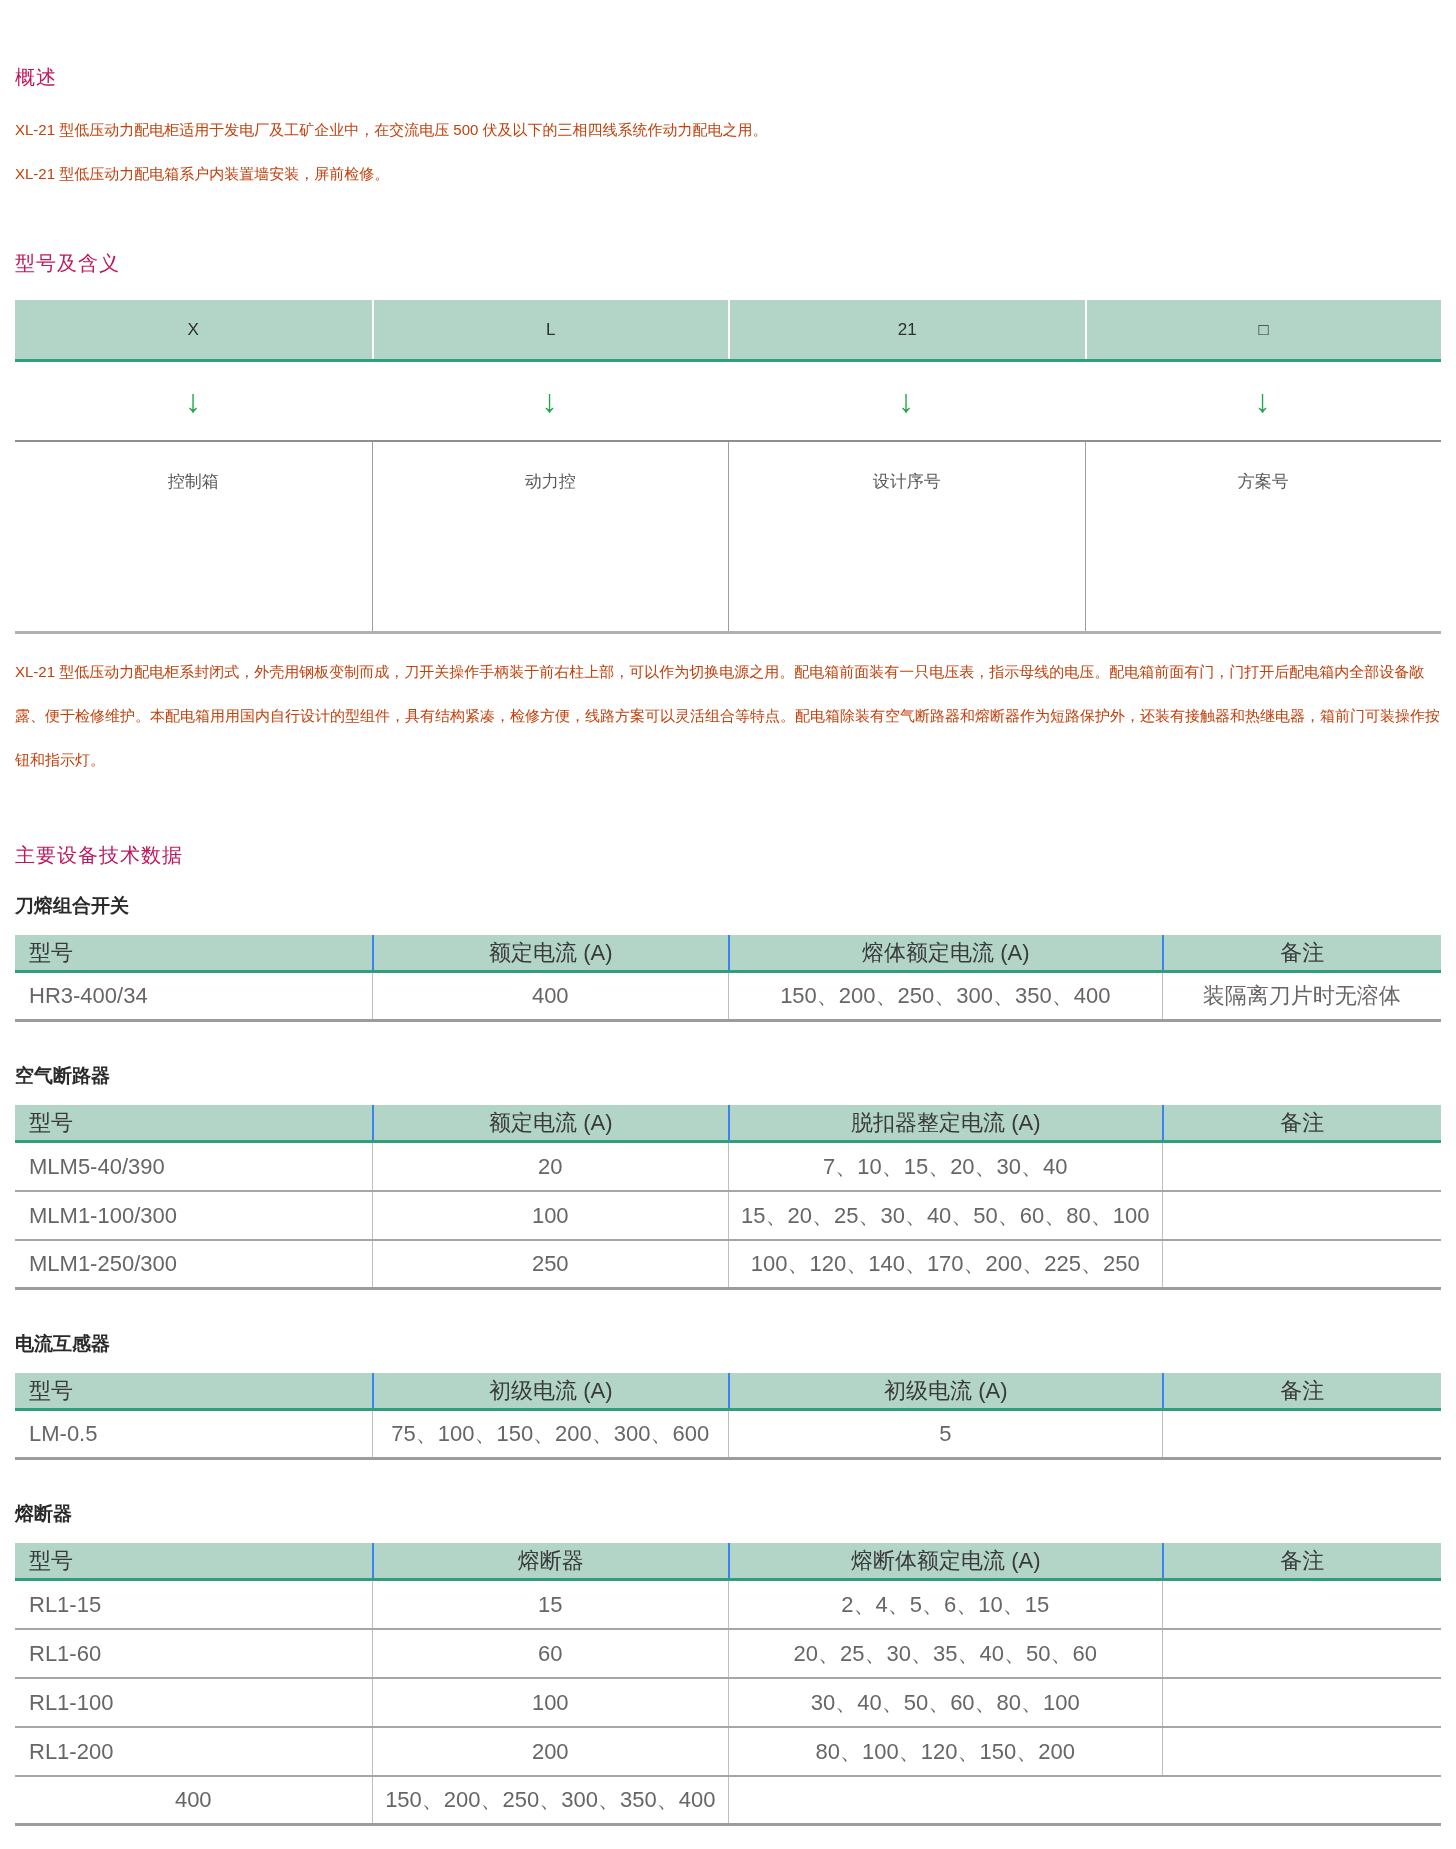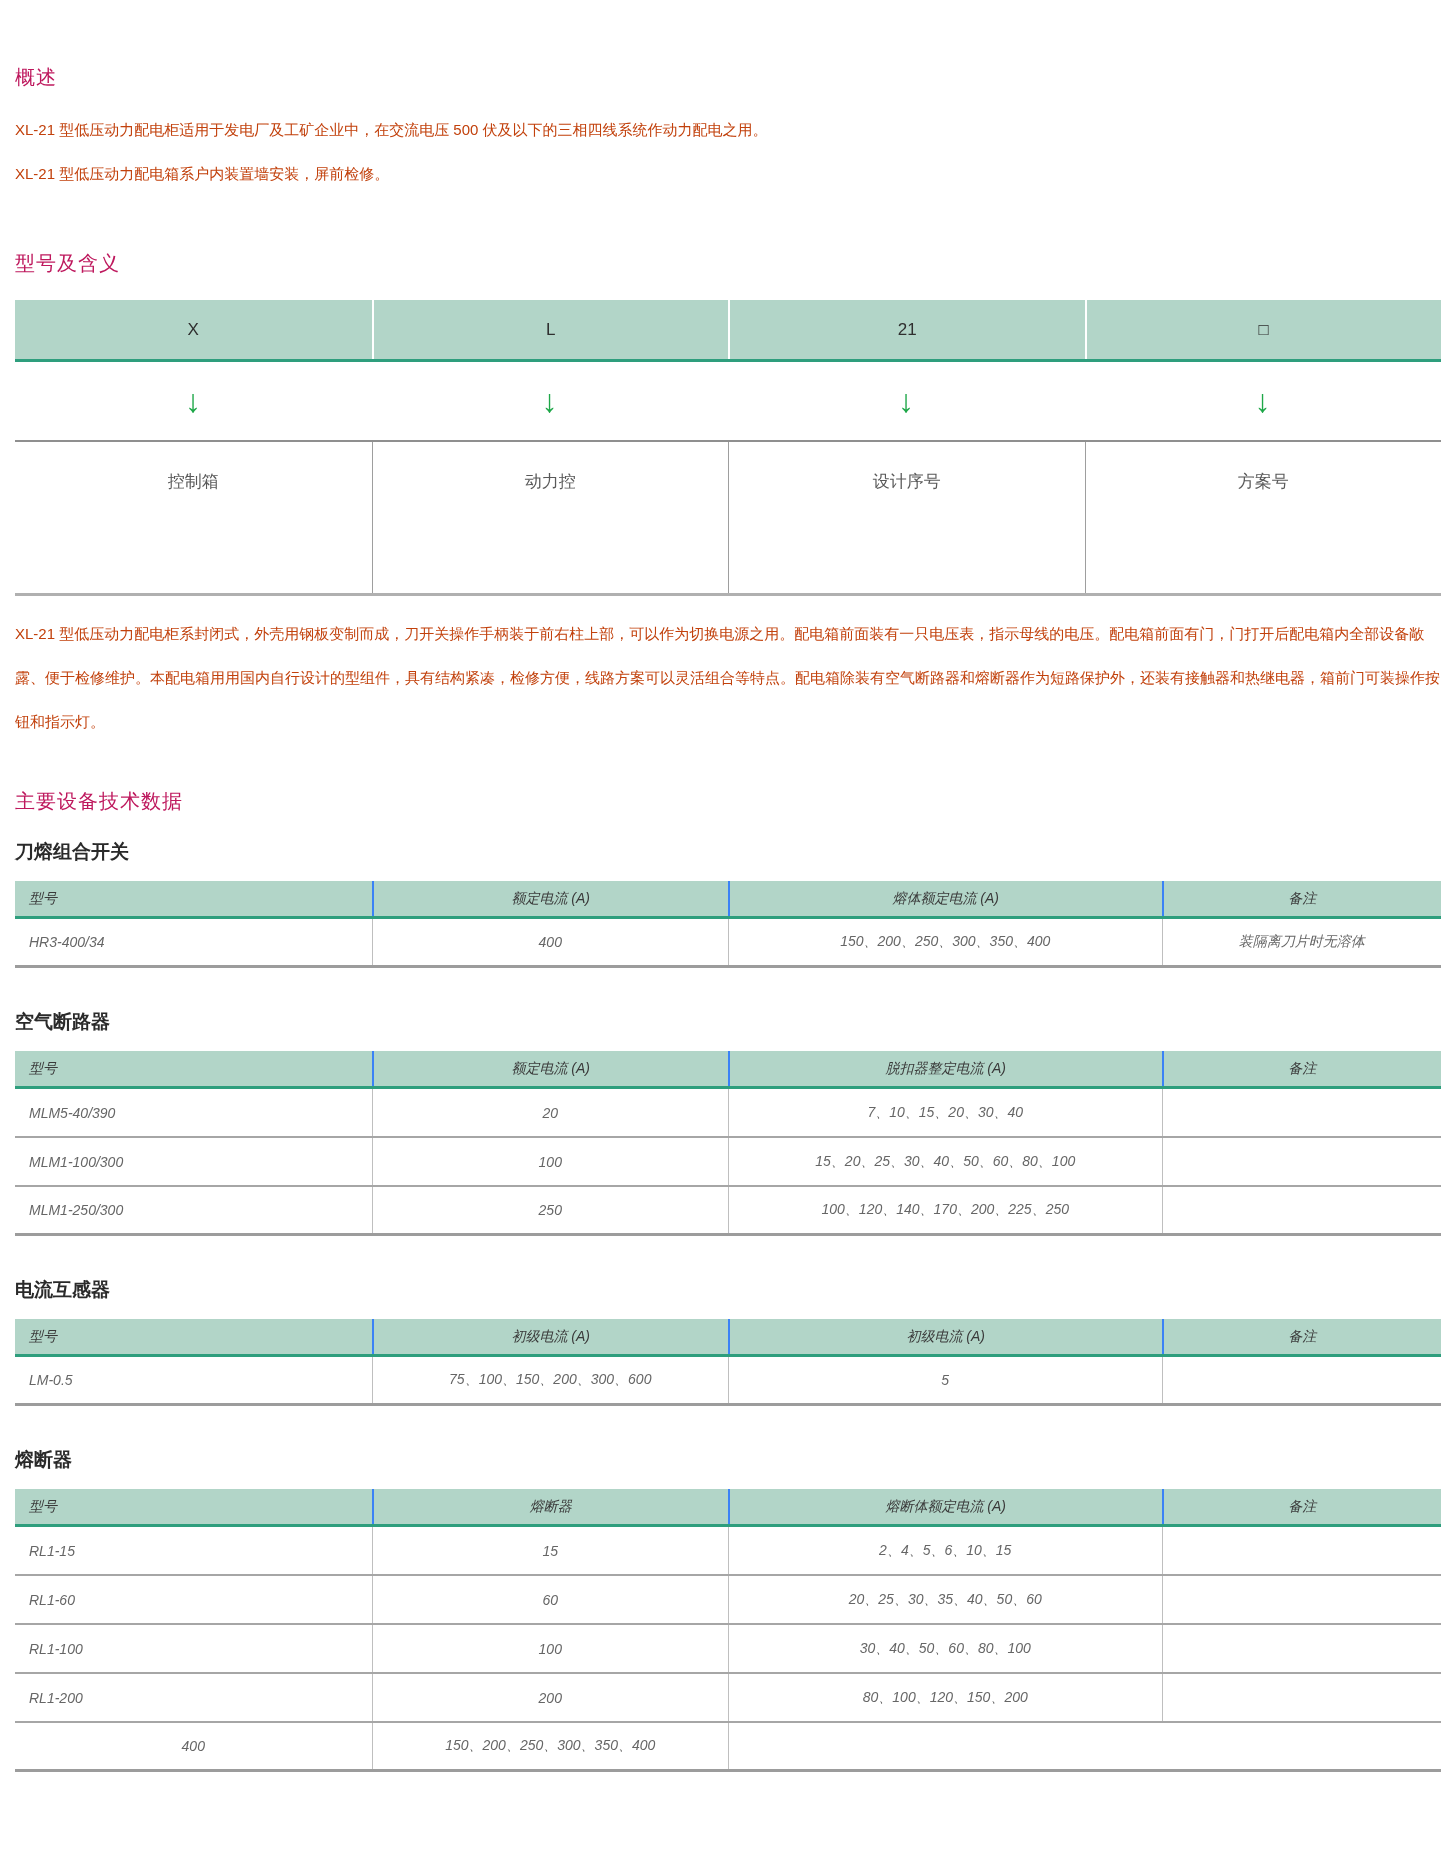--- a/index.html
+++ b/index.html
@@ -10,61 +10,61 @@
     -webkit-font-smoothing:antialiased;
   }
   .page { padding:62px 15px 0 15px; }
 
   
   .sec-h {
     margin:0; font-size:20px; font-weight:400; color:#be185d;
     line-height:30px; letter-spacing:1px;
   }
   .gap-xl { margin-top:52px; }
-  .gap-lg { margin-top:42px; }
+  .gap-lg { margin-top:58px; }
 
   
   .para { margin:16px 0 0 0; font-size:15px; color:#c2410c; line-height:44px; }
   .para p { margin:0; }
 
   
   .model-table { margin-top:22px; }
   .m-row { display:grid; grid-template-columns:25% 25% 25% 25%; }
   .m-head { background:#b2d5c8; height:62px; border-bottom:3px solid #2e9e7d; }
   .m-head .m-cell {
     display:flex; align-items:center; justify-content:center;
     font-size:17px; color:#2f2f2f;
   }
   .m-head .m-cell + .m-cell { border-left:2px solid #ffffff; }
   .m-arrows { height:78px; }
   .m-arrows .m-cell { display:flex; align-items:center; justify-content:center; }
   .arrow-glyph { color:#1ea748; font-size:32px; line-height:1; font-weight:400; }
   .m-body {
-    height:156px; border-top:2px solid #8f8f8f; border-bottom:3px solid #b0b0b0;
+    height:194px; border-top:2px solid #8f8f8f; border-bottom:3px solid #b0b0b0;
   }
   .m-body .m-cell {
     padding-top:28px; text-align:center; font-size:17px; color:#595959;
   }
   .m-body .m-cell + .m-cell { border-left:1px solid #9e9e9e; }
 
   
   .sub-title { margin:42px 0 17px 0; font-size:19px; font-weight:700; color:#2a2a2a; line-height:24px; }
   .table-block:first-of-type .sub-title { margin-top:24px; }
   .dtable { width:100%; }
   .dt-row { display:grid; grid-template-columns:25% 25% 30.4% 19.6%; }
   .dt-head { background:#b2d5c8; height:38px; border-bottom:3px solid #2e9e7d; }
   .dt-head .dt-cell { color:#3a3a3a; }
   .dt-head .dt-cell + .dt-cell { border-left:2px solid #3b82f6; }
   .dt-body { height:49px; border-bottom:2px solid #a6a6a6; background:#ffffff; }
   .dt-body:last-child { border-bottom:3px solid #9c9c9c; }
   .dt-body .dt-cell { color:#666666; }
   .dt-body .dt-cell + .dt-cell { border-left:1px solid #bfbfbf; }
   .dt-cell {
     display:flex; align-items:center; justify-content:center;
-    font-size:14px; text-align:center; overflow:hidden; white-space:nowrap;font-style:italic;
+    font-size:22px; text-align:center; overflow:hidden; white-space:nowrap;
   }
   .dt-cell.c0 { justify-content:flex-start; padding-left:14px; text-align:left; }
 </style>
 </head>
 <body>
 
 <div class="page">
 
   <h2 class="sec-h">概述</h2>
   <div class="para">

